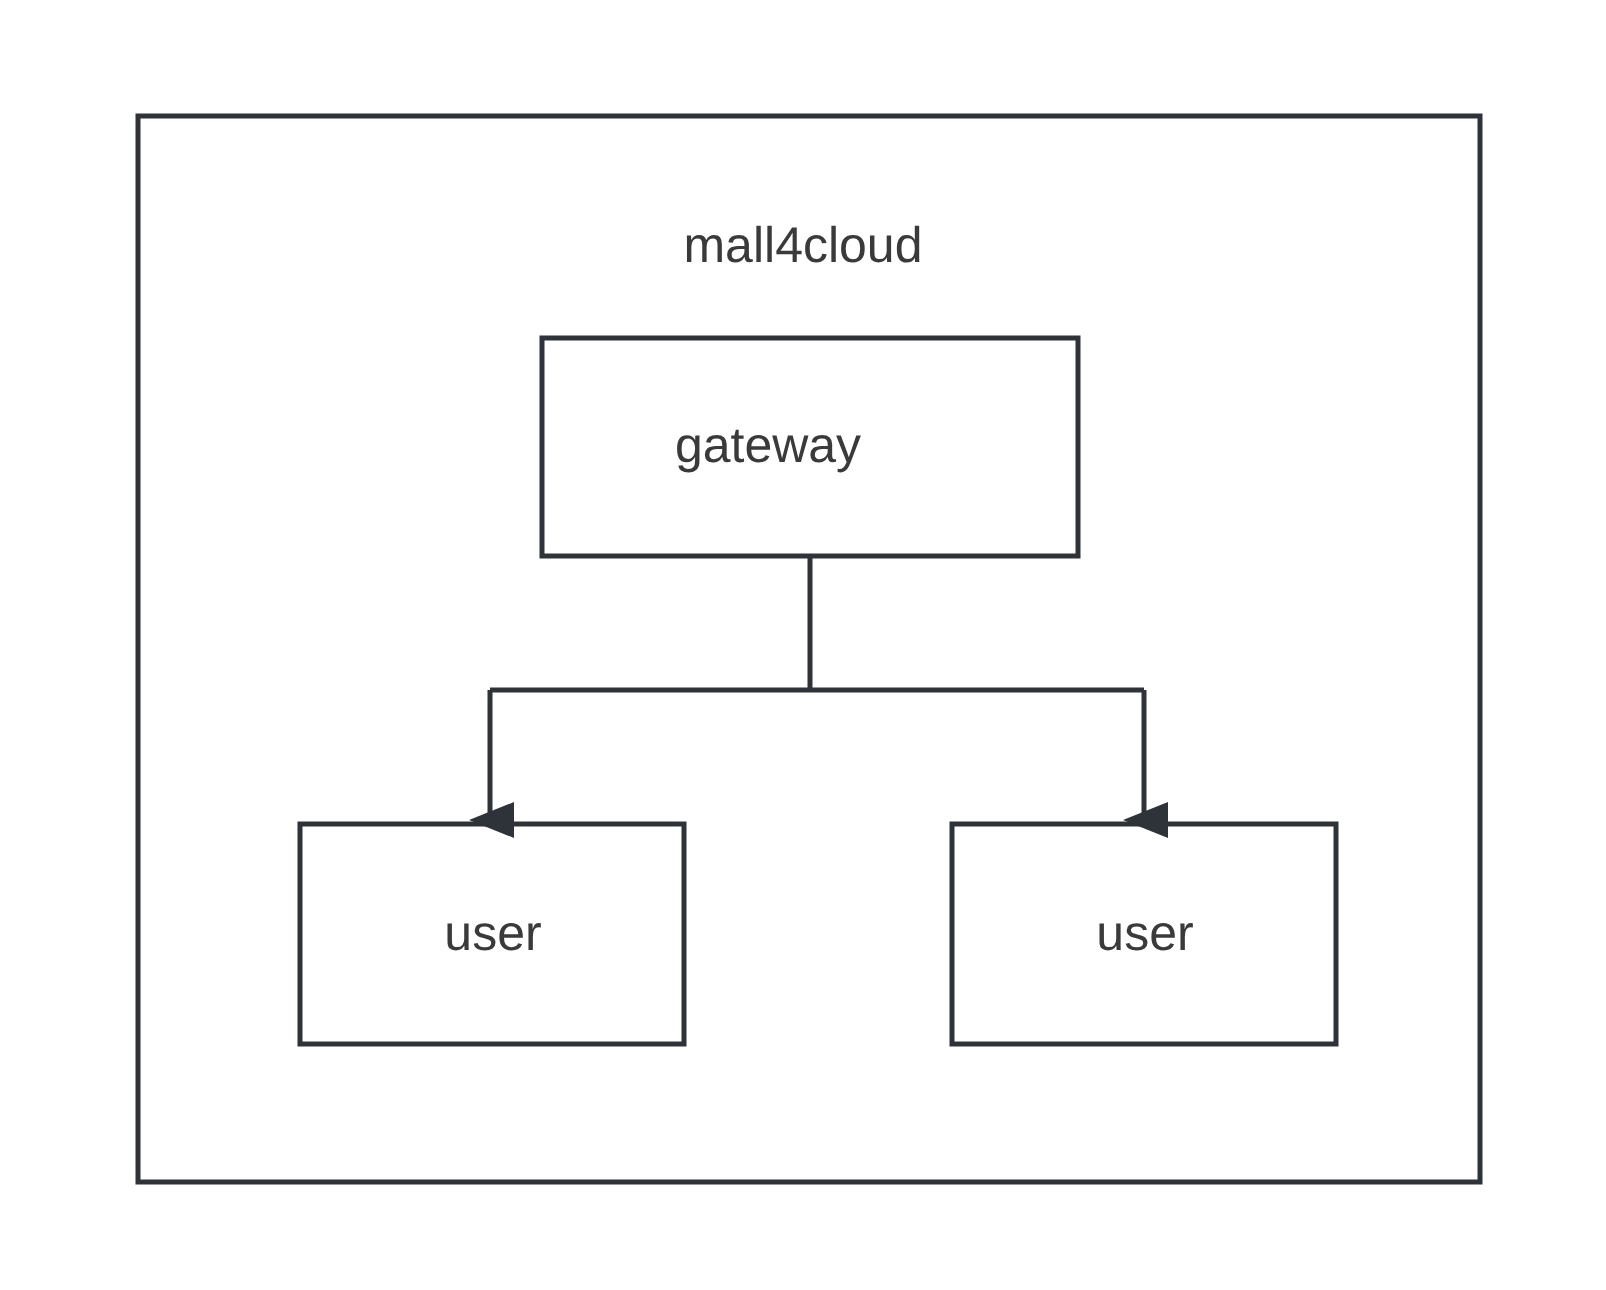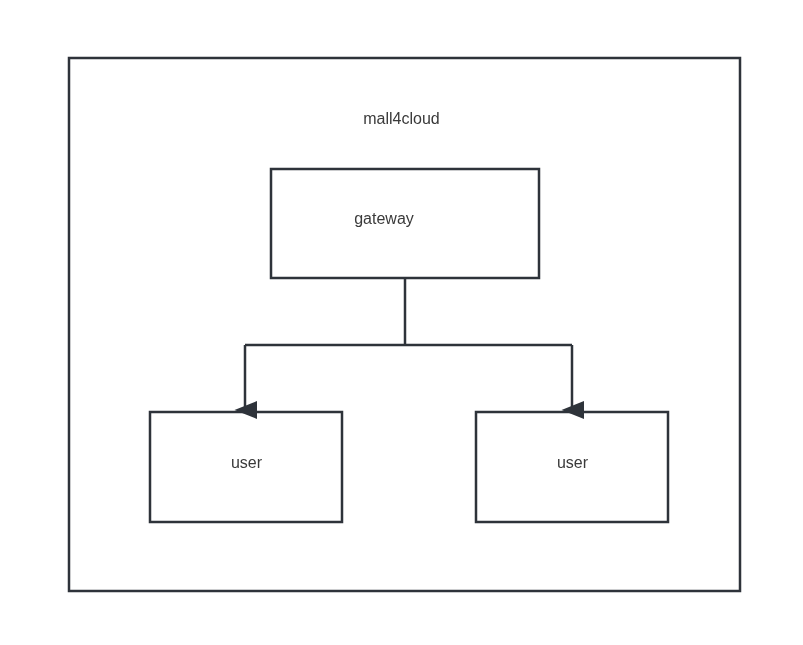--- a/index.html
+++ b/index.html
@@ -23,21 +23,21 @@
     position: absolute;
     left: 0;
     top: 0;
     width: 803px;
     height: 645px;
     display: block;
   }
   .node-label {
     position: absolute;
     color: #3a3a3a;
-    font-size: 16px;
+    font-size: 25px;
     font-family: "Liberation Sans", sans-serif;
     line-height: 1;
     white-space: nowrap;
     text-align: center;
     -webkit-font-smoothing: antialiased;
   }
   .group-title {
     left: 0;
     top: 111px;
     width: 803px;

